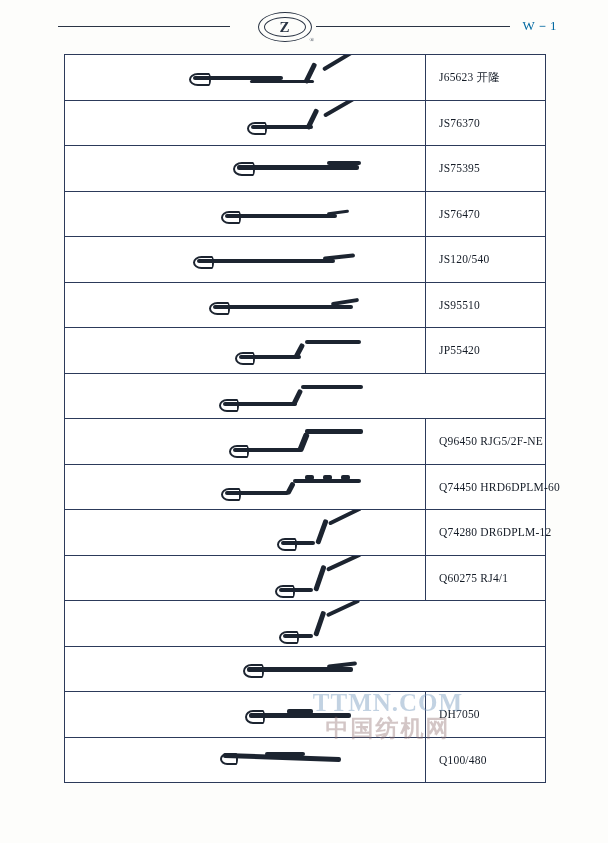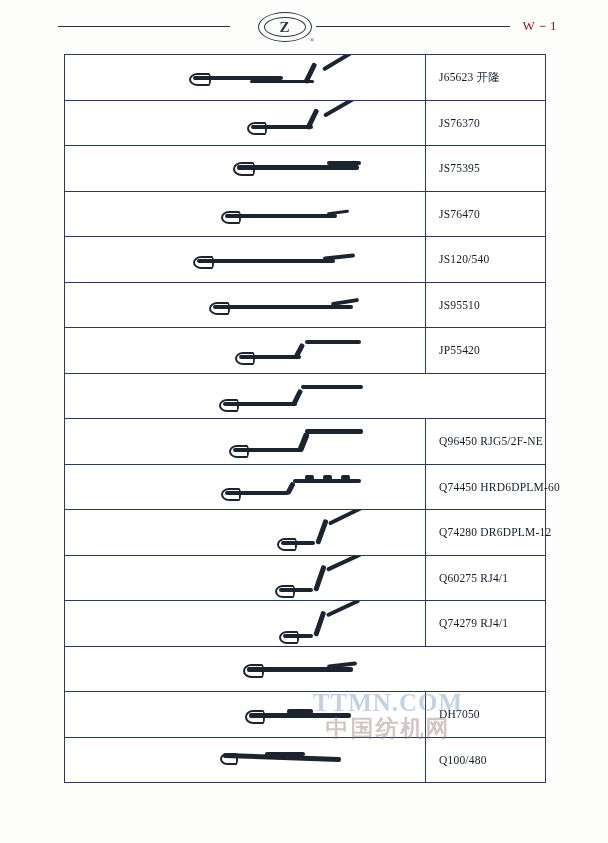--- a/index.html
+++ b/index.html
@@ -79,21 +79,21 @@
   }
 
   .page-code {
     position: absolute;
     left: 452px;
     top: 7px;
     width: 60px;
     text-align: center;
     font-size: 13px;
     letter-spacing: 1px;
-    color: #7f1d1d;
+    color: #0369a1;
   }
 
   
   .table {
     position: absolute;
     left: 64px;
     top: 54px;
     width: 482px;
     border: 1.3px solid #2c3a5a;
     border-bottom: none;
@@ -341,21 +341,20 @@
 
     <div class="row">
       <div class="cell-img">
         <div class="needle">
           <div class="seg" style="left:218px; top:33px; width:30px; height:4px;"></div>
           <div class="seg" style="left:248px; top:9px; width:5px; height:26px; transform:rotate(19deg); transform-origin:bottom center;"></div>
           <div class="seg" style="left:260px; top:5px; width:36px; height:4px; transform:rotate(-25deg);"></div>
           <div class="eye" style="left:214px; top:30px; width:16px; height:9px;"></div>
         </div>
       </div>
-      <div class="cell-label">Q74279  RJ4/1</div>
     </div>
 
     <div class="row">
       <div class="cell-img">
         <div class="needle">
           <div class="seg" style="left:182px; top:20px; width:106px; height:5px;"></div>
           <div class="seg" style="left:262px; top:16px; width:30px; height:4px; transform:rotate(-7deg);"></div>
           <div class="eye" style="left:178px; top:17px; width:17px; height:10px;"></div>
         </div>
       </div>

